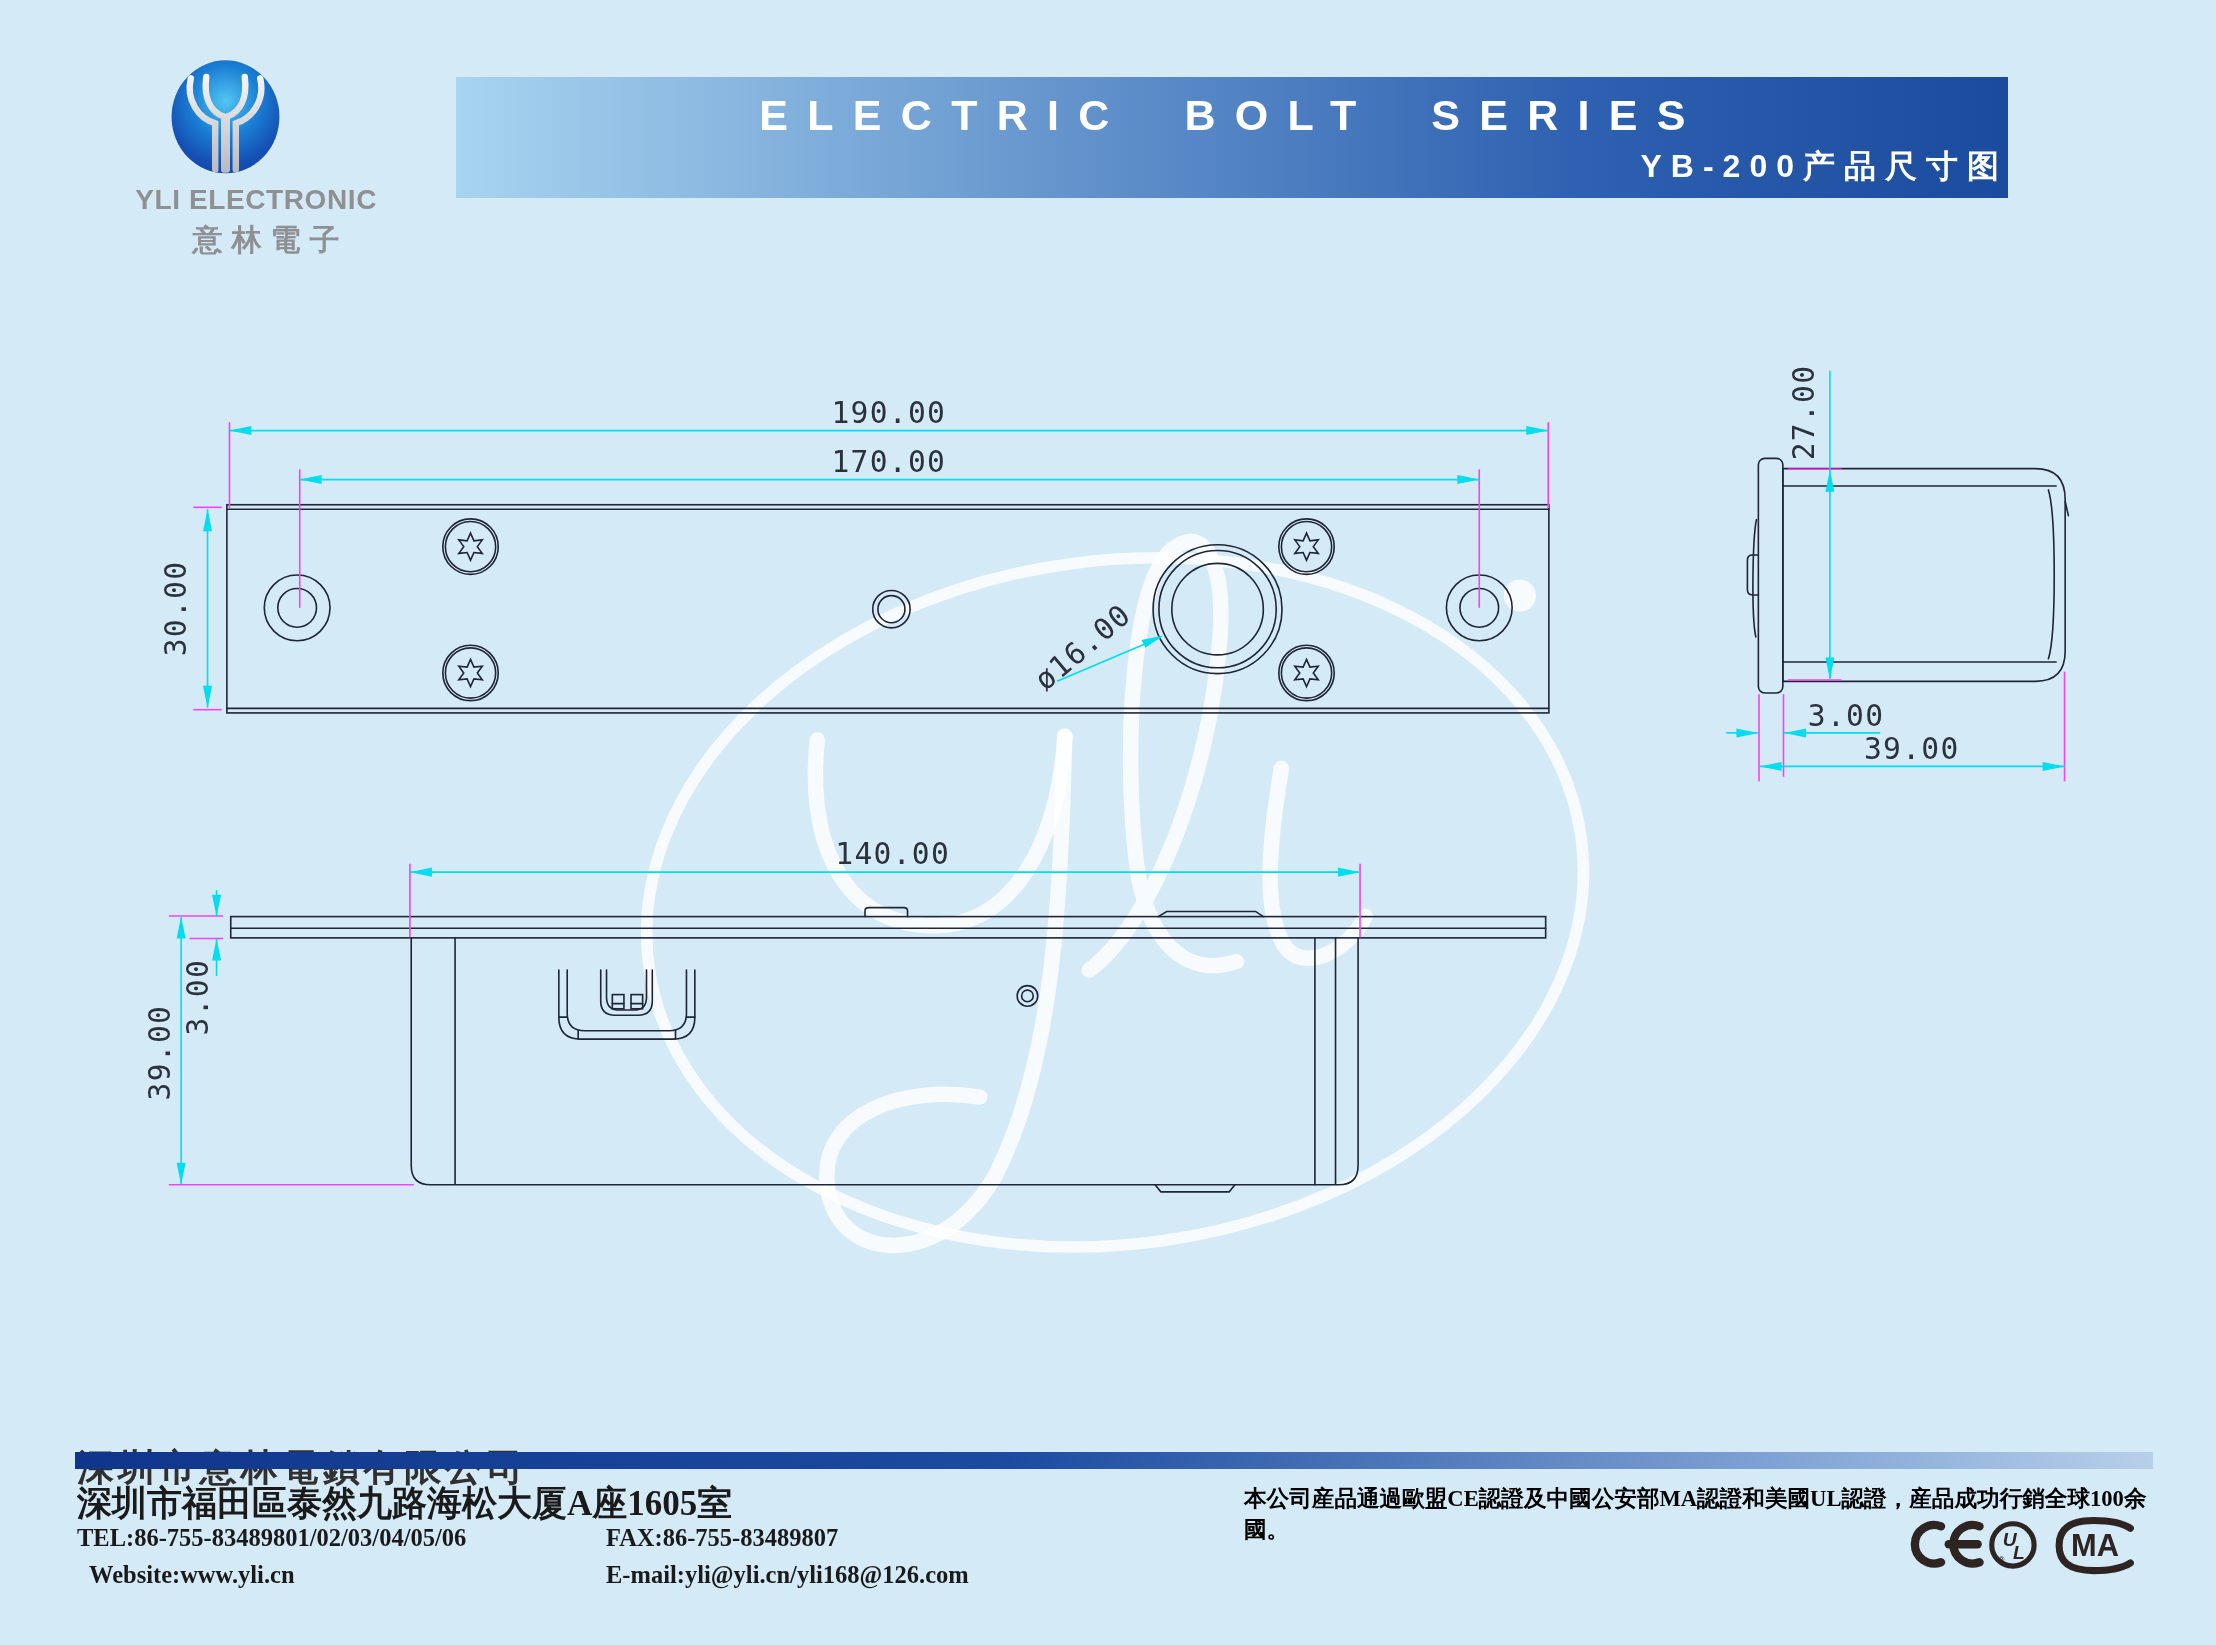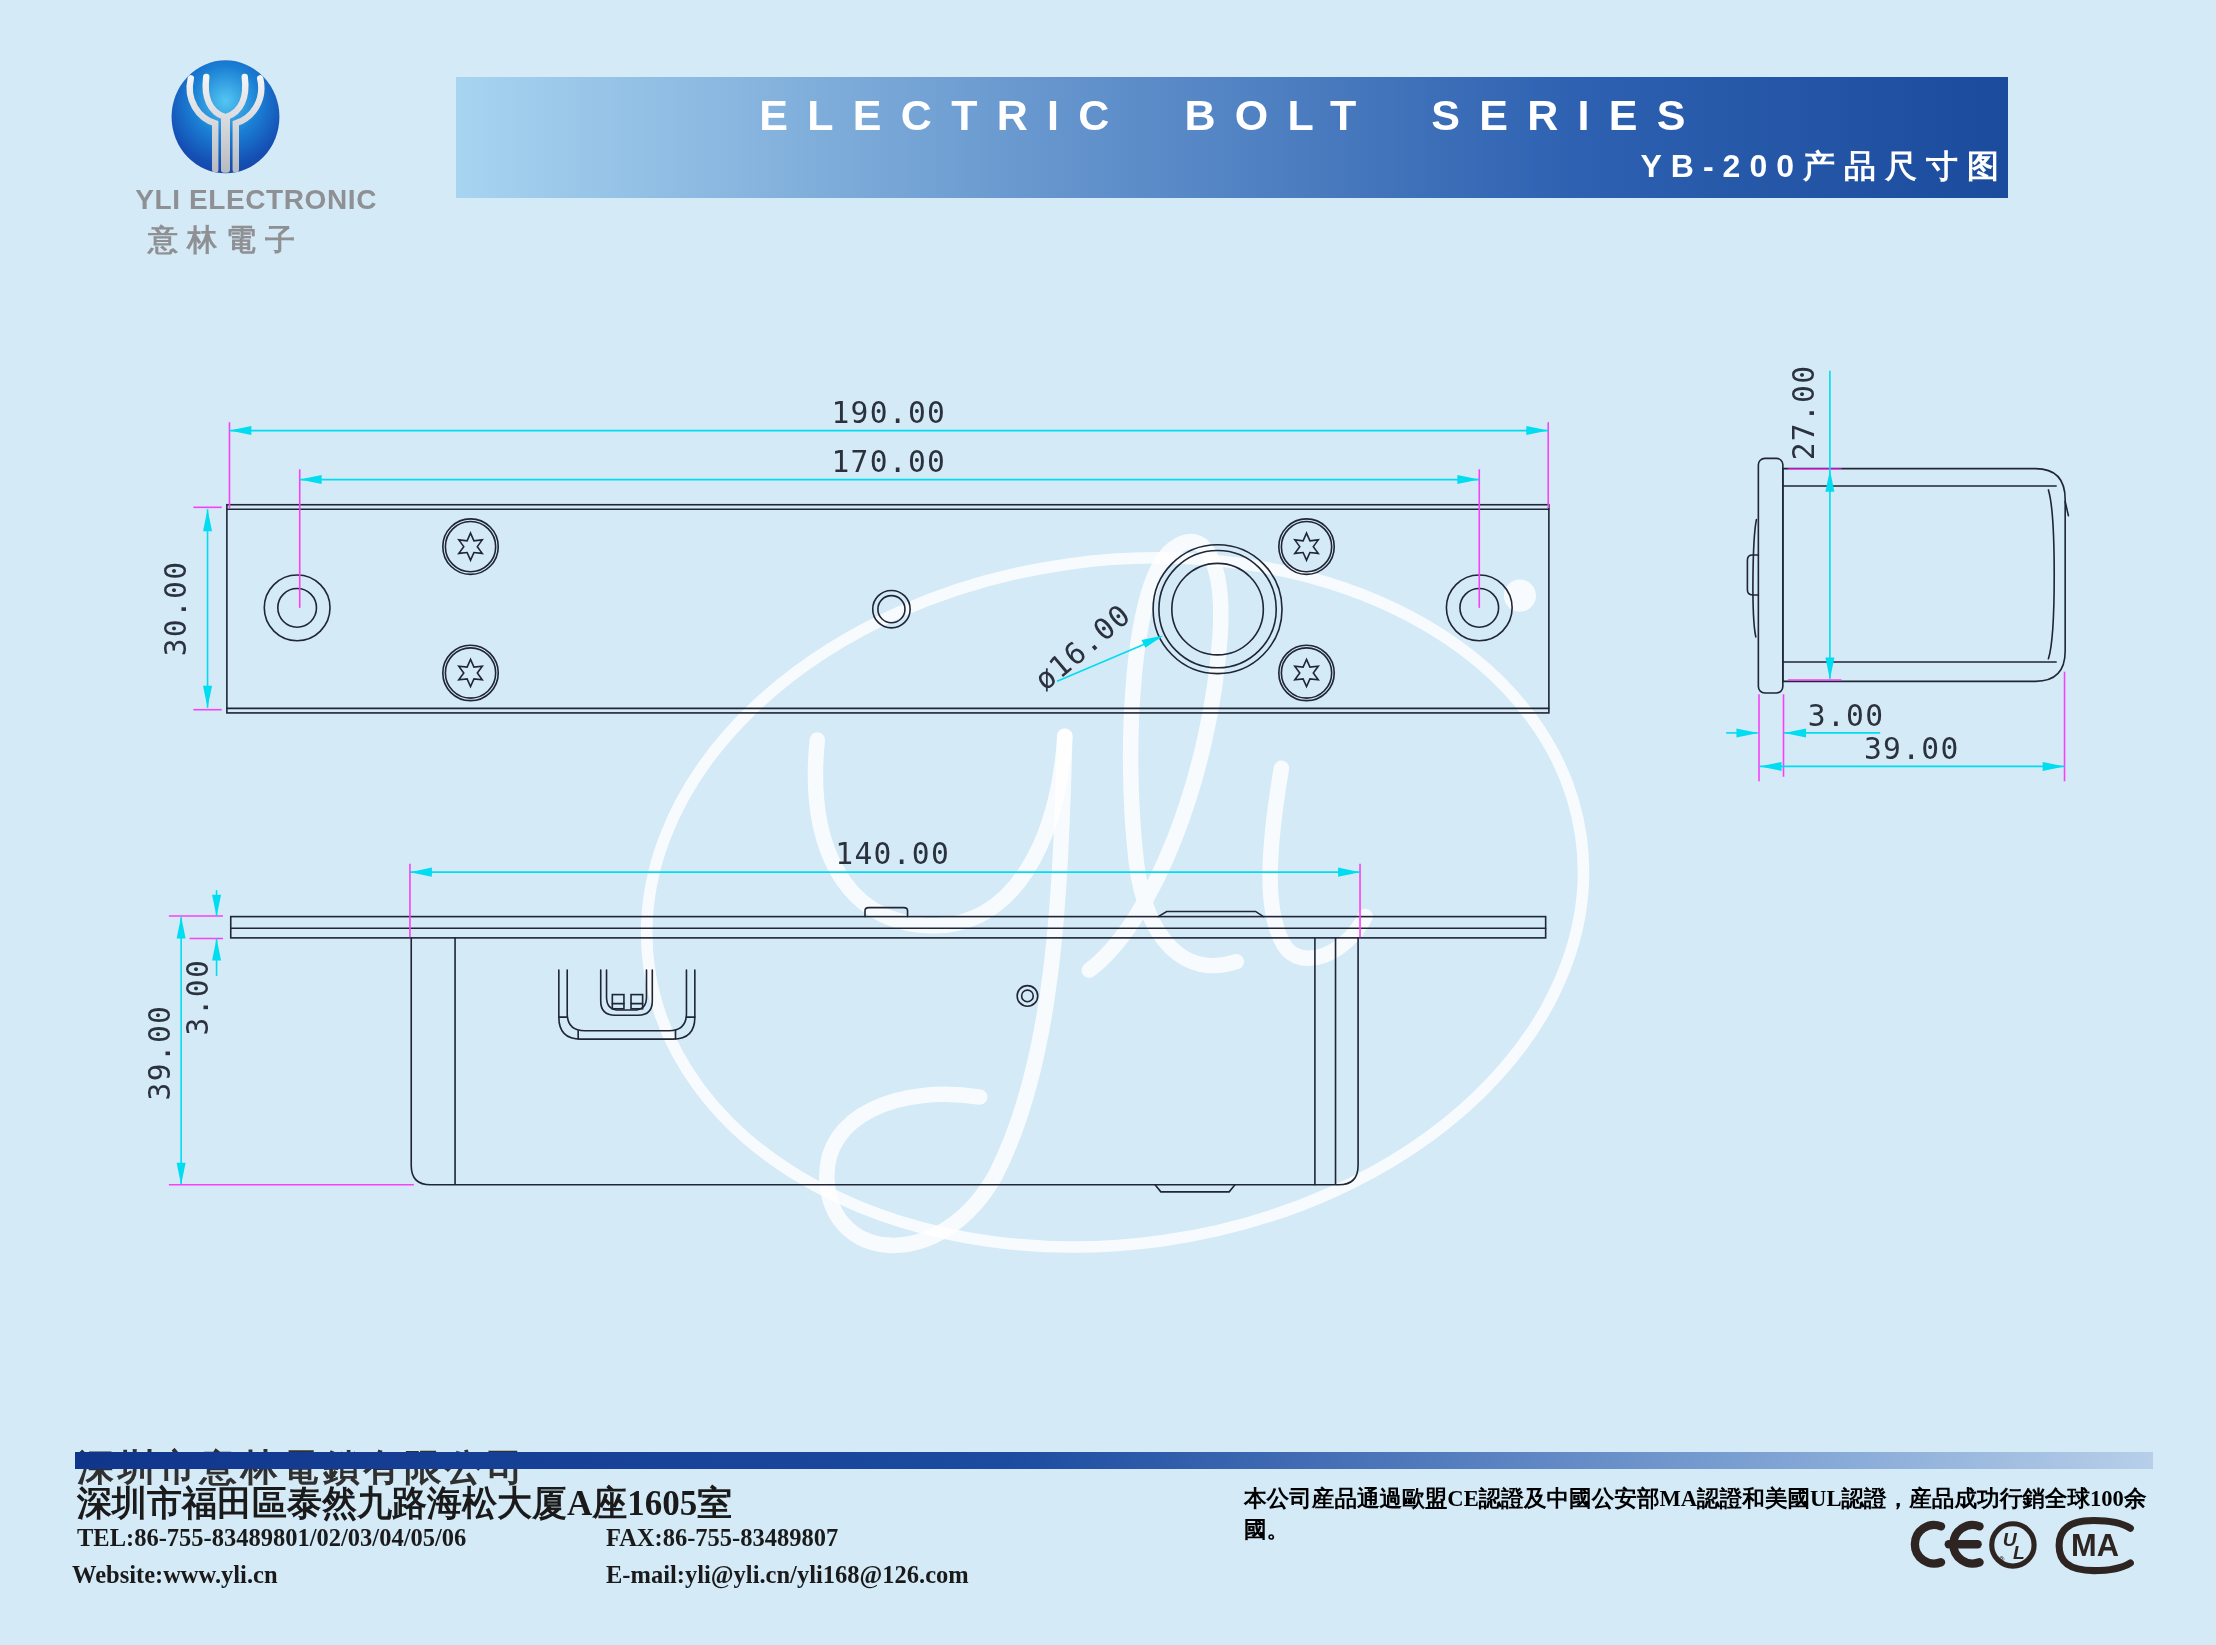--- a/index.html
+++ b/index.html
@@ -7,39 +7,39 @@
          font-family:"Liberation Sans",sans-serif;}
   .abs{position:absolute;}
   
   .banner{left:456px;top:77px;width:1552px;height:121px;
           background:linear-gradient(90deg,#a7d4f0 0%,#6d9cd1 34%,#2e61b1 72%,#1b4b9c 100%);
           color:#ffffff;text-align:center;}
   .banner-title{margin-top:14px;font-size:43px;font-weight:bold;letter-spacing:19.3px;word-spacing:24.5px;}
   .banner-subtitle{margin-top:5.2px;font-size:32px;font-weight:bold;letter-spacing:9px;text-align:right;}
   .logo-en{left:74px;top:184px;width:303px;text-align:right;font-size:28px;font-weight:bold;
            color:#8f9093;letter-spacing:0.6px;}
-  .logo-cn{left:148px;top:220px;width:245px;text-align:left;font-size:30px;font-weight:bold;
+  .logo-cn{left:148px;top:220px;width:245px;text-align:center;font-size:30px;font-weight:bold;
            color:#8f9093;letter-spacing:9px;}
   
   svg.drawing{left:0;top:0;}
   .part{stroke:#202636;stroke-width:2.5;fill:none;stroke-linecap:round;}
   .dim{stroke:#00dcf0;stroke-width:2.5;fill:none;}
   .dimfill{fill:#00dcf0;stroke:none;}
   .ext{stroke:#f741f7;stroke-width:2.5;fill:none;}
   .dimtxt{font-family:"DejaVu Sans Mono",monospace;font-size:46px;fill:#2b313d;letter-spacing:2px;}
   .wm{stroke:rgba(255,255,255,0.8);fill:none;stroke-linecap:round;stroke-linejoin:round;}
   
   .f-company{left:77px;top:1403px;font-size:37px;font-weight:bold;color:#303030;letter-spacing:3.9px;margin-top:40px;}
   .f-bar{left:75px;top:1452px;width:2078px;height:17px;
          background:linear-gradient(90deg,#10368c 0%,#1c4ba0 45%,#7fa3d4 82%,#b7cfe9 100%);}
   .f-serif{font-family:"Liberation Serif",serif;font-weight:bold;color:#1a1a1a;}
   .f-address{left:77px;top:1480px;font-size:35px;}
   .f-tel{left:77px;top:1524px;font-size:24.5px;}
   .f-fax{left:606px;top:1524px;font-size:24.5px;}
-  .f-web{left:72px;top:1561px;font-size:24.5px;}
+  .f-web{left:89px;top:1561px;font-size:24.5px;}
   .f-mail{left:606px;top:1561px;font-size:24.5px;}
   .f-cert{left:1244px;top:1483px;width:941px;font-size:22.6px;font-weight:600;color:#000000;}
   .marks{left:1902px;top:1509px;}
   .markstroke{stroke:#2e2522;fill:none;stroke-linecap:round;}
   .marktxt{font-family:"Liberation Sans",sans-serif;font-weight:bold;fill:#2e2522;}
 </style>
 </head>
 <body>
 
 <div class="stage">

